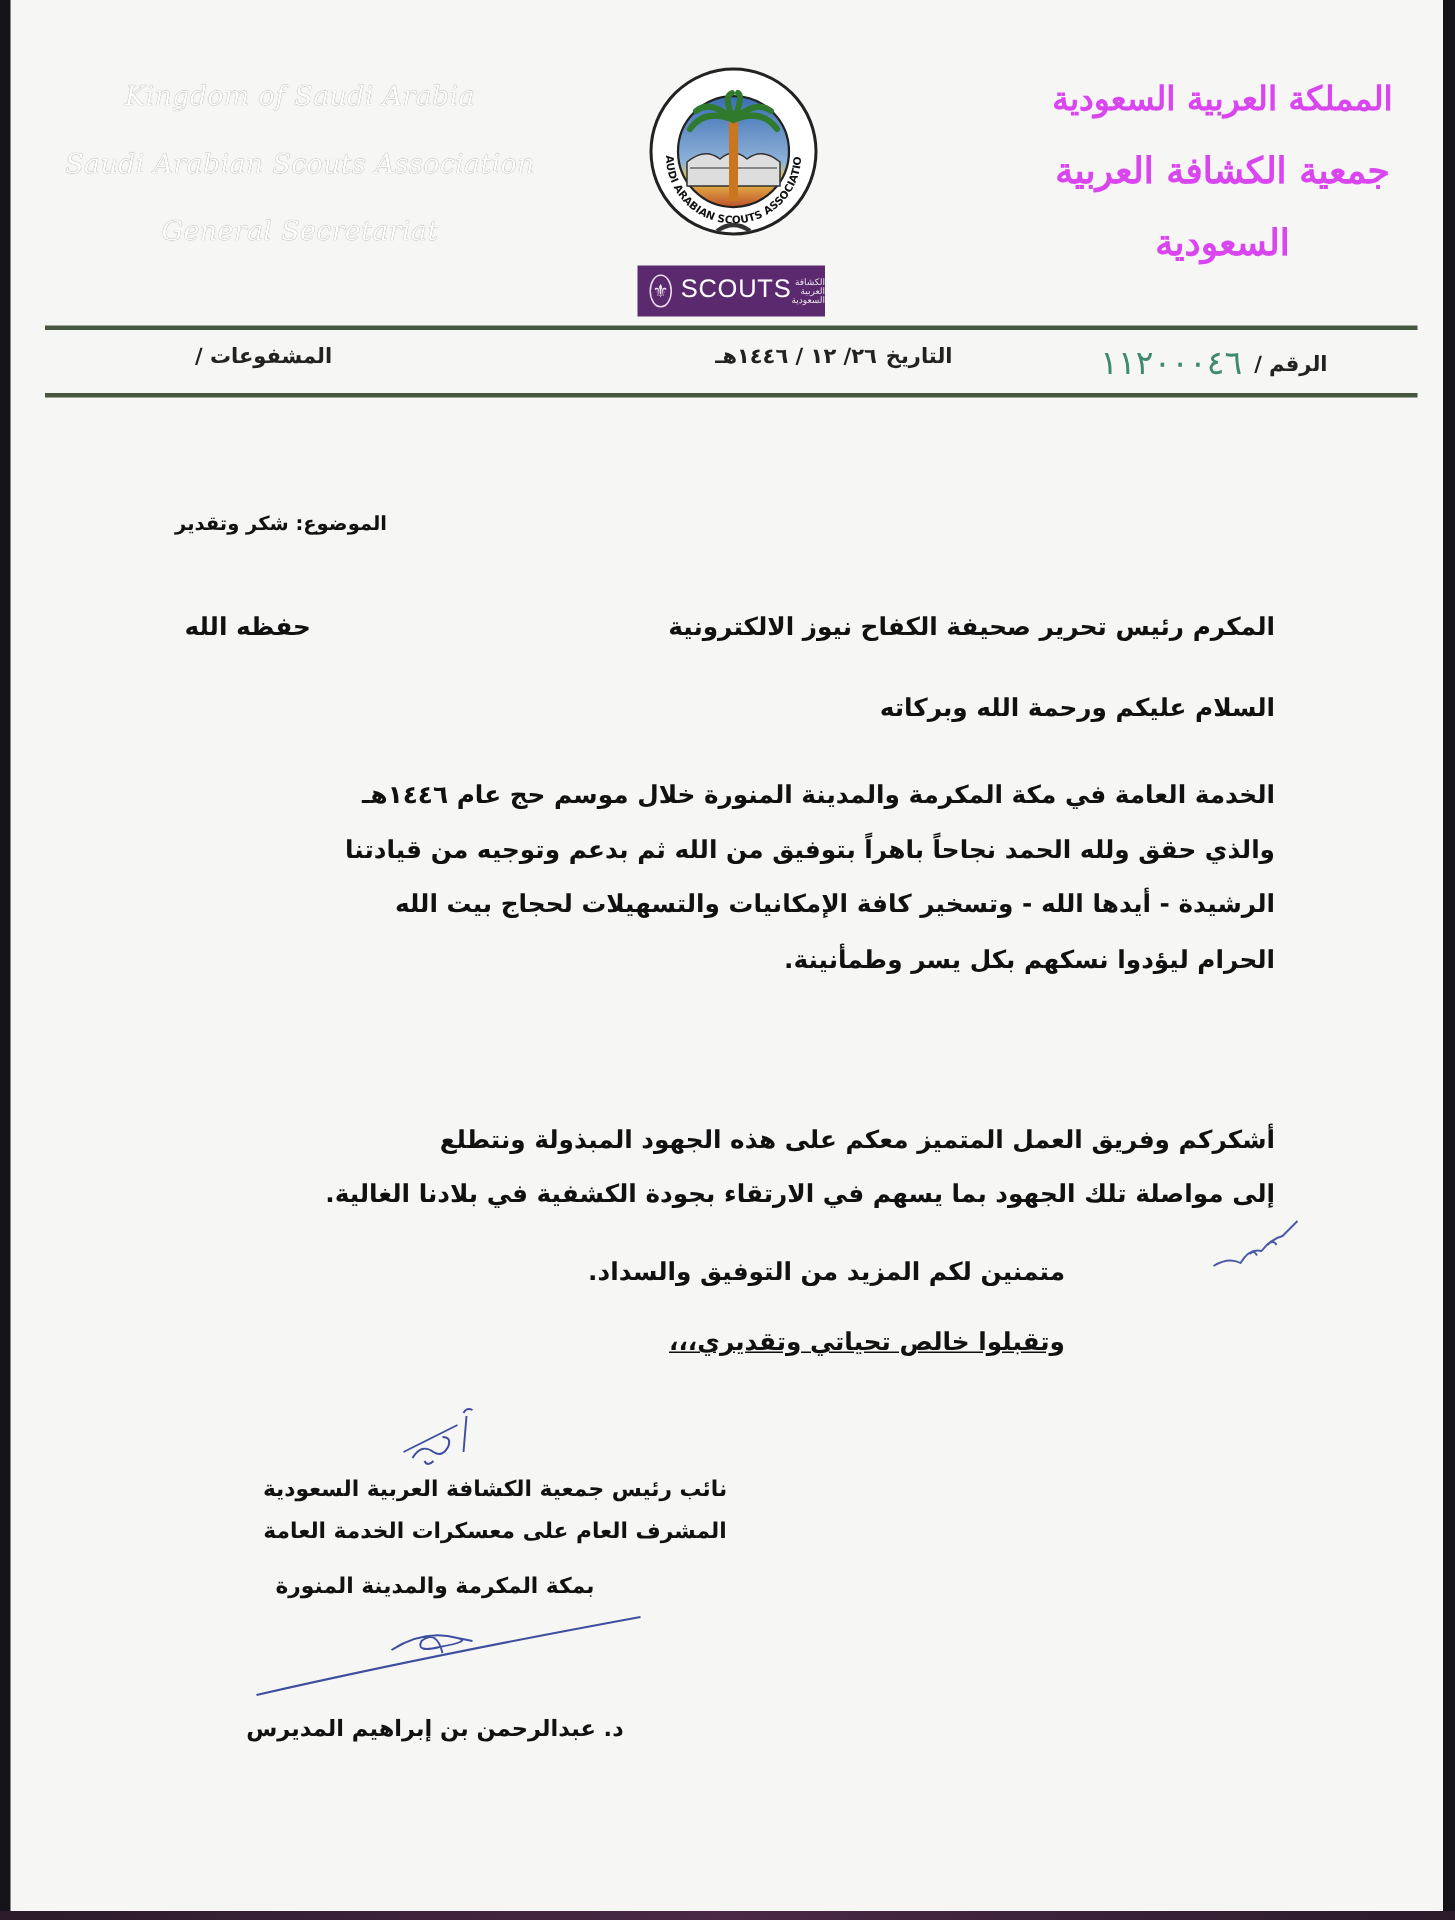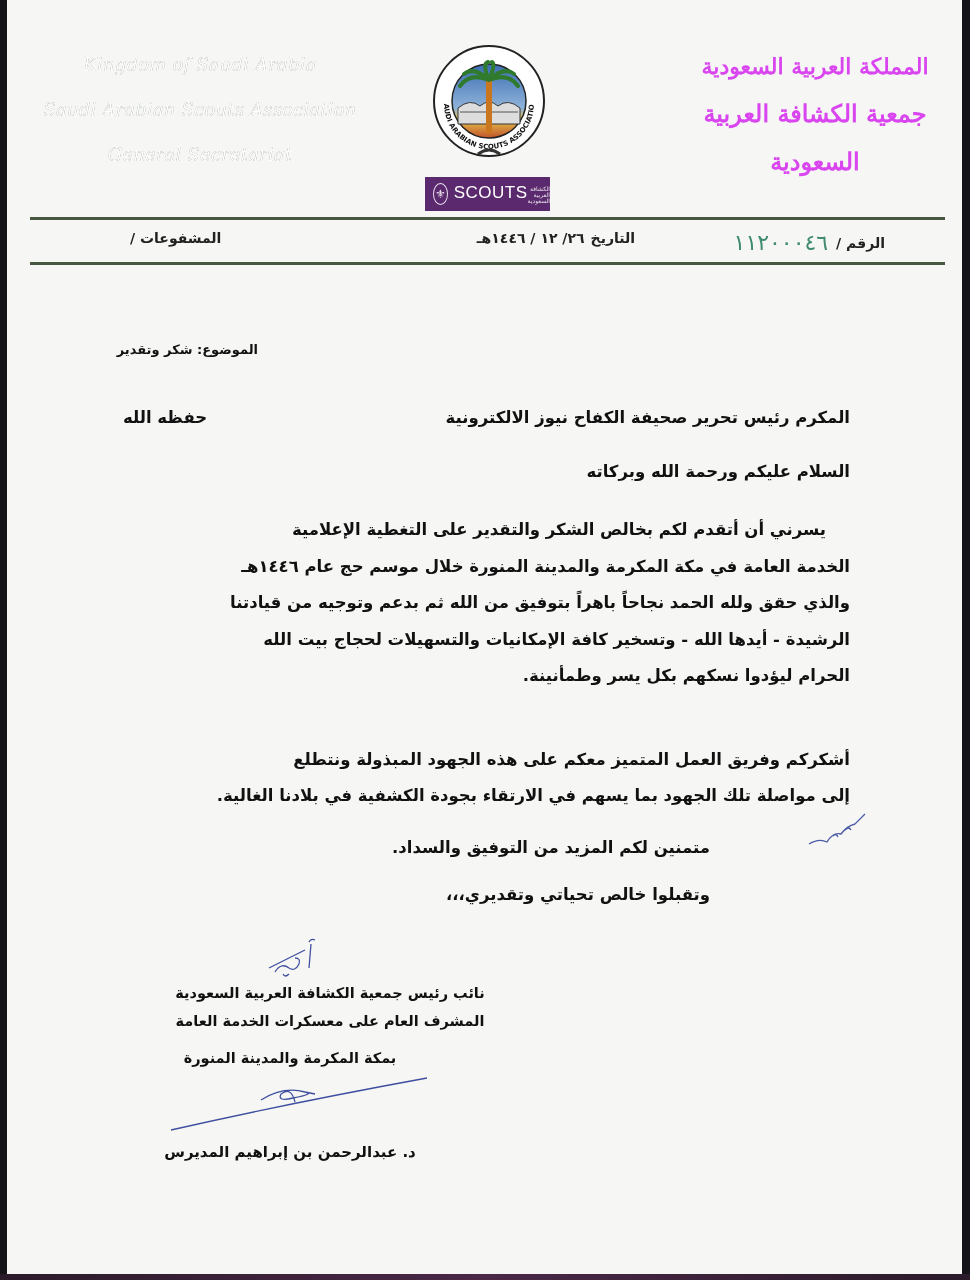--- a/index.html
+++ b/index.html
@@ -72,21 +72,21 @@
     font-family: "DejaVu Sans", sans-serif; font-weight: bold; font-size: 16.5px;
   }
   .salutation { top: 408px; display: flex; justify-content: space-between; }
   .salutation .addr { }
   .salutation .honor { margin-left: 28px; }
   .greeting { top: 462px; }
   .para1 { top: 512px; line-height: 36.5px; text-align: justify; text-align-last: right; }
   .para1 .first { padding-right: 24px; }
   .para2 { top: 742px; line-height: 36px; }
   .closing1 { top: 838px; right: auto; left: 290px; width: 420px; text-align: right; }
-  .closing2 { top: 885px; right: auto; left: 290px; width: 420px; text-align: right; }
+  .closing2 { top: 885px; right: auto; left: 290px; width: 420px; text-align: right; text-decoration: underline; }
   .sig-block {
     position: absolute; left: 140px; width: 380px; direction: rtl; text-align: center;
     font-family: "DejaVu Sans", sans-serif; font-weight: bold; color: #111; font-size: 14.5px;
   }
   .sig-title1 { top: 985px; }
   .sig-title2 { top: 1013px; }
   .sig-title3 { top: 1050px; left: 160px; width: 260px; }
   .sig-name { top: 1143px; left: 150px; width: 280px; font-size: 15px; }
   .handwriting { position: absolute; }
   .p { margin: 0; }
@@ -159,21 +159,20 @@
 
 <div class="subject">الموضوع: شكر وتقدير</div>
 
 <div class="body-block salutation">
   <span class="addr">المكرم رئيس تحرير صحيفة الكفاح نيوز الالكترونية</span>
   <span class="honor">حفظه الله</span>
 </div>
 <div class="body-block greeting">السلام عليكم ورحمة الله وبركاته</div>
 
 <div class="body-block para1">
-  <p class="p first">يسرني أن أتقدم لكم بخالص الشكر والتقدير على التغطية الإعلامية</p>
   <p class="p">الخدمة العامة في مكة المكرمة والمدينة المنورة خلال موسم حج عام ١٤٤٦هـ</p>
   <p class="p">والذي حقق ولله الحمد نجاحاً باهراً بتوفيق من الله ثم بدعم وتوجيه من قيادتنا</p>
   <p class="p">الرشيدة - أيدها الله - وتسخير كافة الإمكانيات والتسهيلات لحجاج بيت الله</p>
   <p class="p">الحرام ليؤدوا نسكهم بكل يسر وطمأنينة.</p>
 </div>
 
 <div class="body-block para2">
   <p class="p">أشكركم وفريق العمل المتميز معكم على هذه الجهود المبذولة ونتطلع</p>
   <p class="p">إلى مواصلة تلك الجهود بما يسهم في الارتقاء بجودة الكشفية في بلادنا الغالية.</p>
 </div>

